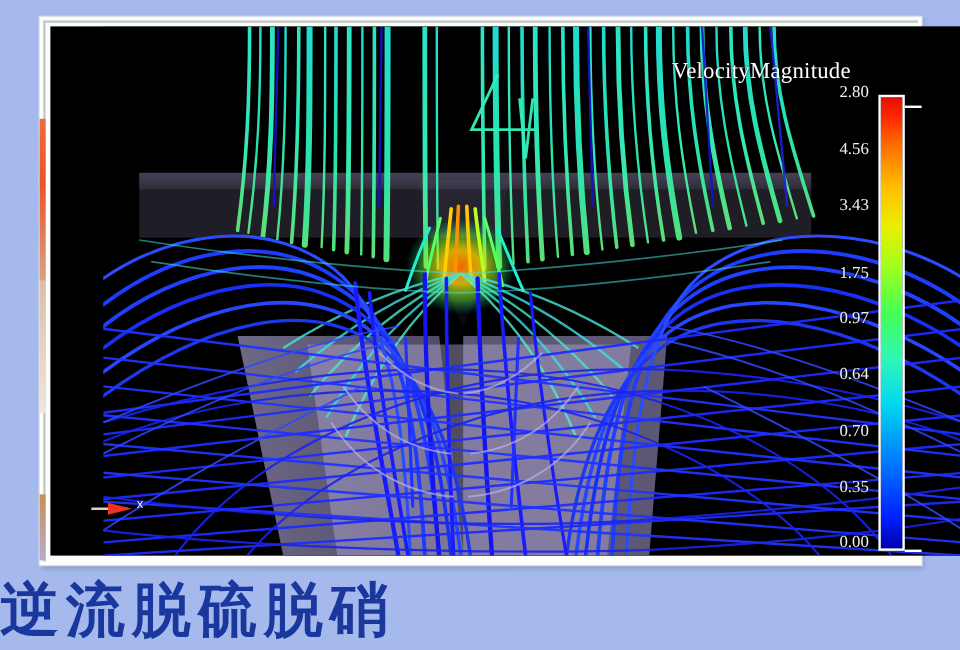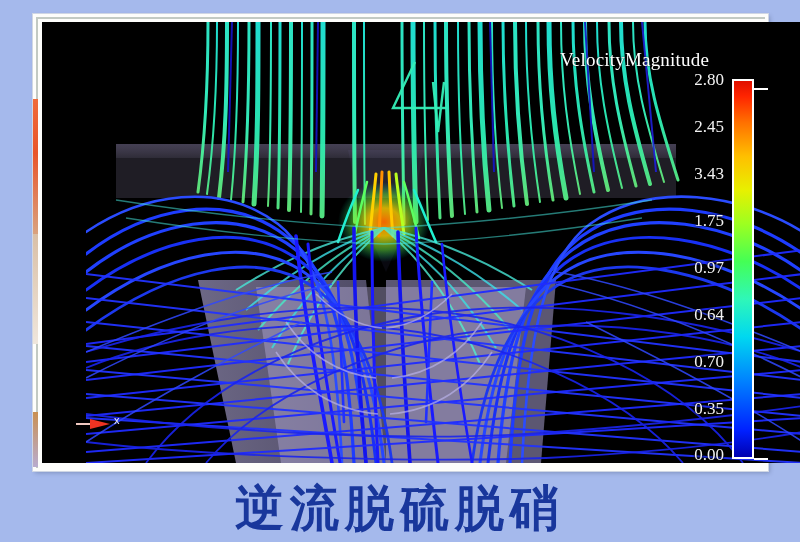--- a/index.html
+++ b/index.html
@@ -95,21 +95,21 @@
         #ff7000 89%,
         #ff2400 96%,
         #e01000 100%);
   }
   .cb-tick-label{
     position:absolute;
     right:86px;
     width:64px;
     text-align:right;
     color:#f2f2f2;
-    font-size:17px;
+    font-size:14px;
     text-shadow:0 0 2px #000, 0 0 3px #000;
   }
   .cb-range-tick{
     position:absolute;
     left:64px;
     width:14px;height:2px;
     background:#ffffff;
   }
 
   
@@ -124,21 +124,20 @@
     color:#ededed;
     font-size:11px;
     font-family:"Liberation Sans", sans-serif;
   }
 
   
   #caption{
     position:absolute;
     left:0; top:476px;
     width:800px;
-    text-align:center;
     color:#19379c;
     font-size:49px;
     font-weight:bold;
     letter-spacing:6px;
     font-family:"DejaVu Sans", sans-serif;
   }
 </style>
 </head>
 <body>
 
@@ -364,23 +363,23 @@
         </g>
       </g>
     </svg>
 
     <div id="colorbar-group">
       <div id="colorbar-title">VelocityMagnitude</div>
 
       <div id="colorbar-bar"></div>
 
       <div class="cb-tick-label" style="top:13px">2.80</div>
-      <div class="cb-tick-label" style="top:60px">2.45</div>
+      <div class="cb-tick-label" style="top:60px">4.56</div>
       <div class="cb-tick-label" style="top:107px">3.43</div>
-      <div class="cb-tick-label" style="top:154px">1.75</div>
+      <div class="cb-tick-label" style="top:164px">1.75</div>
       <div class="cb-tick-label" style="top:201px">0.97</div>
       <div class="cb-tick-label" style="top:248px">0.64</div>
       <div class="cb-tick-label" style="top:295px">0.70</div>
       <div class="cb-tick-label" style="top:342px">0.35</div>
       <div class="cb-tick-label" style="top:388px">0.00</div>
 
       <div class="cb-range-tick" style="top:31px"></div>
 
       <div class="cb-range-tick" style="top:401px"></div>
 

